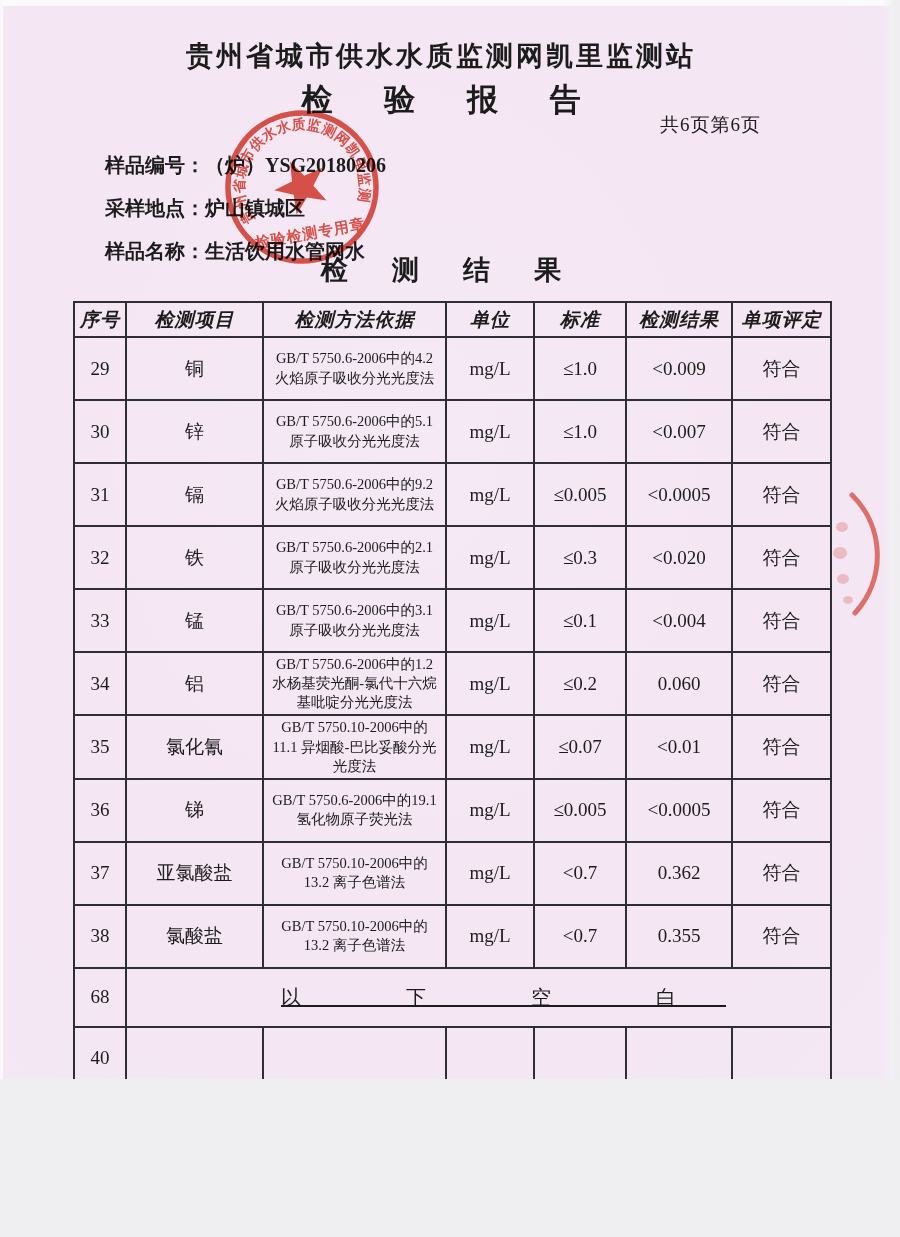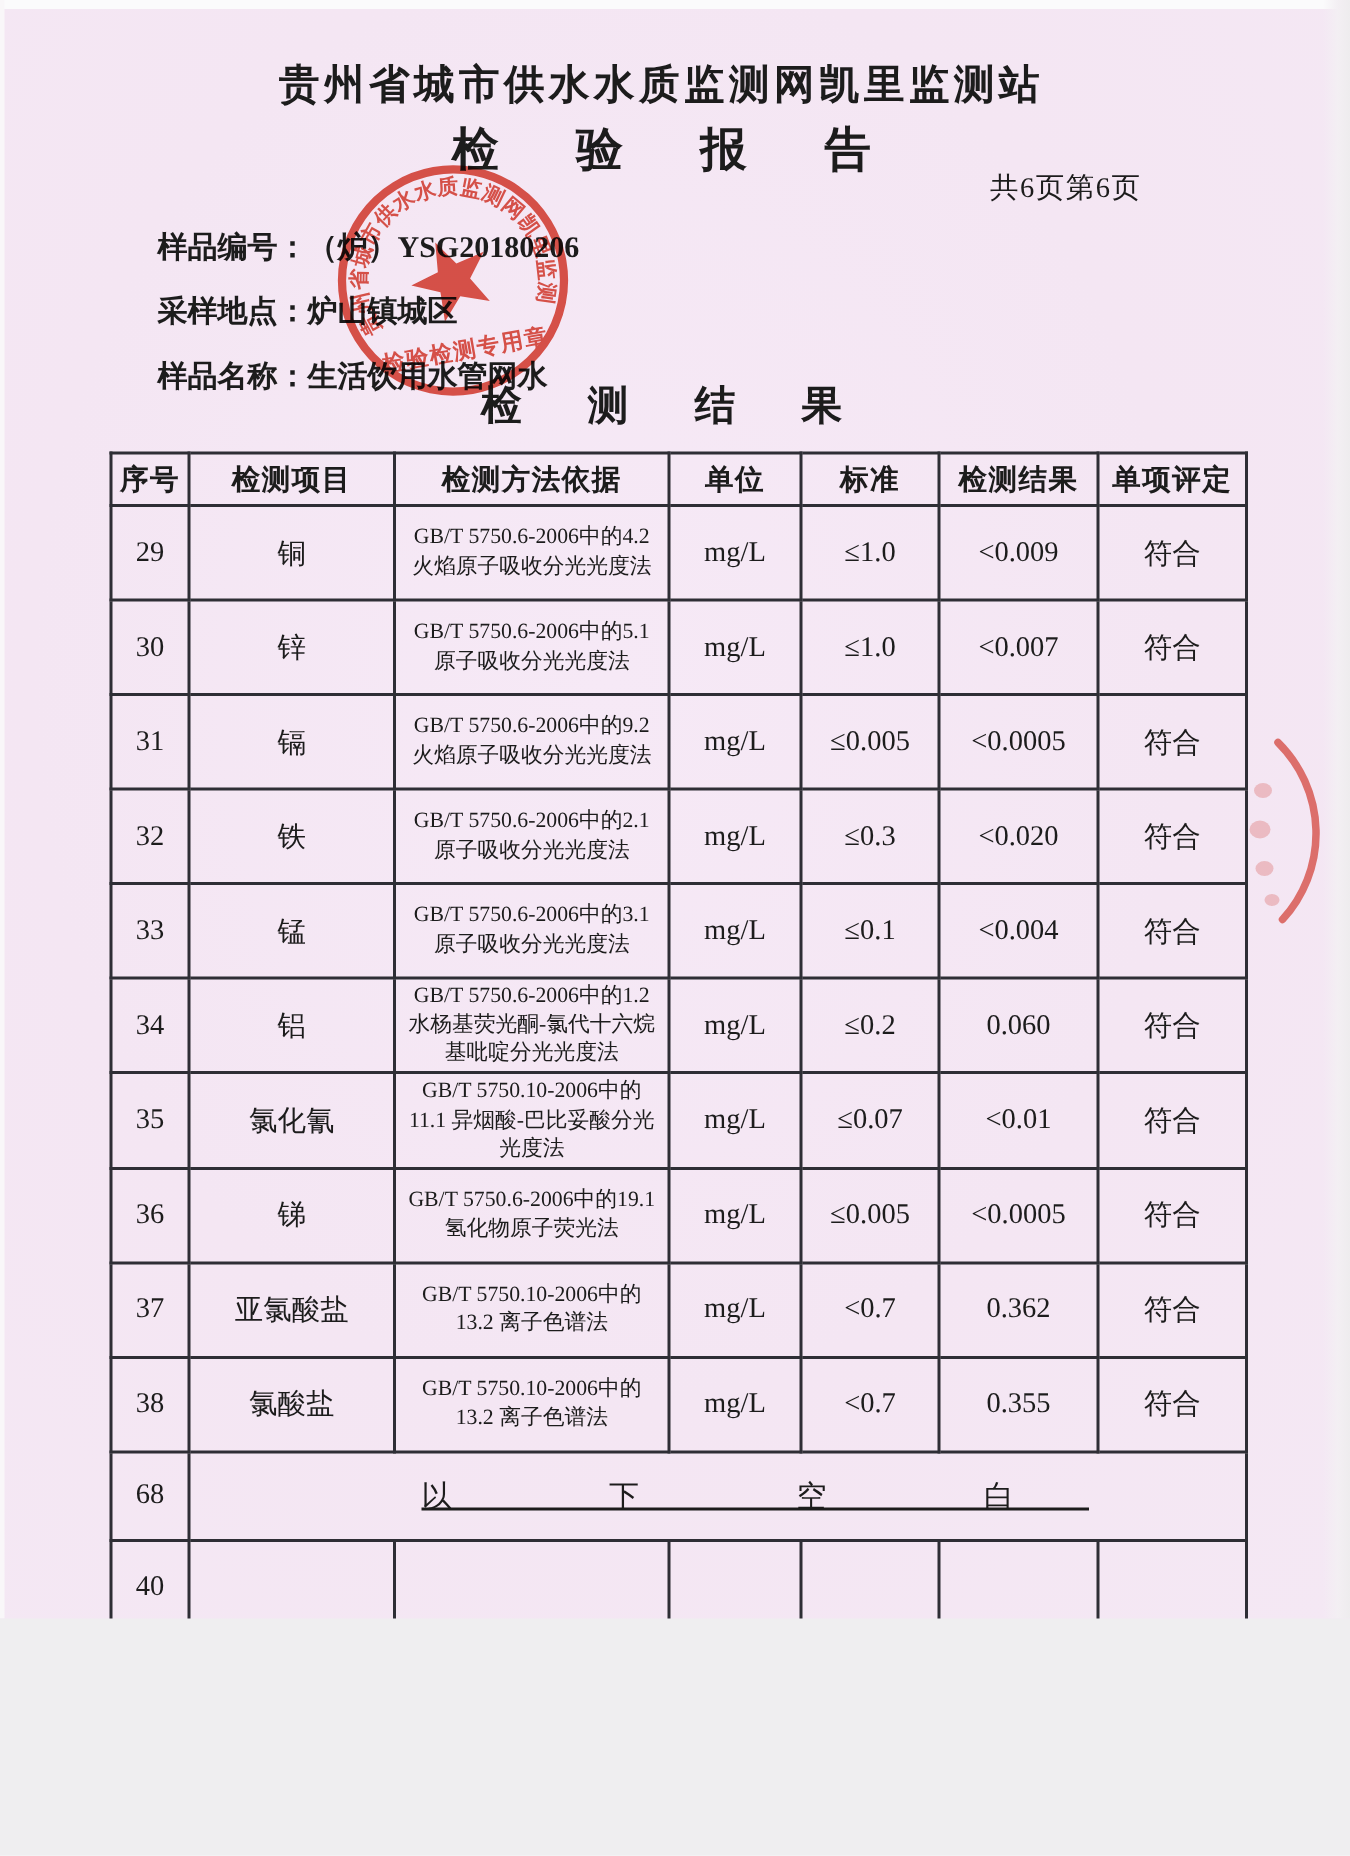--- a/index.html
+++ b/index.html
@@ -37,21 +37,21 @@
   }
 
   table.results{
     position:absolute;left:73px;top:301px;width:757px;
     border-collapse:collapse;table-layout:fixed;
   }
   table.results th, table.results td{
     border:2px solid #2e2e35;text-align:center;vertical-align:middle;
     padding:0 2px;overflow:hidden;
   }
-  table.results thead th{height:33px;font-size:19px;font-weight:600;letter-spacing:1px;}
+  table.results thead th{height:33px;font-size:19px;font-weight:600;letter-spacing:1px;font-style:italic;}
   table.results tbody td{height:57px;font-size:19px;}
   table.results td.cell-method{font-size:14.5px;line-height:1.32;padding:2px 6px;letter-spacing:0;}
   table.results td.cell-merged{letter-spacing:50px;text-indent:50px;font-size:20px;text-decoration:underline;}
 
   .seal{position:absolute;left:222px;top:107px;width:160px;height:160px;
     mix-blend-mode:multiply;opacity:.85;}
   .edge-seal{position:absolute;left:828px;top:465px;width:64px;height:180px;
     mix-blend-mode:multiply;opacity:.8;}
 </style>
 </head>

